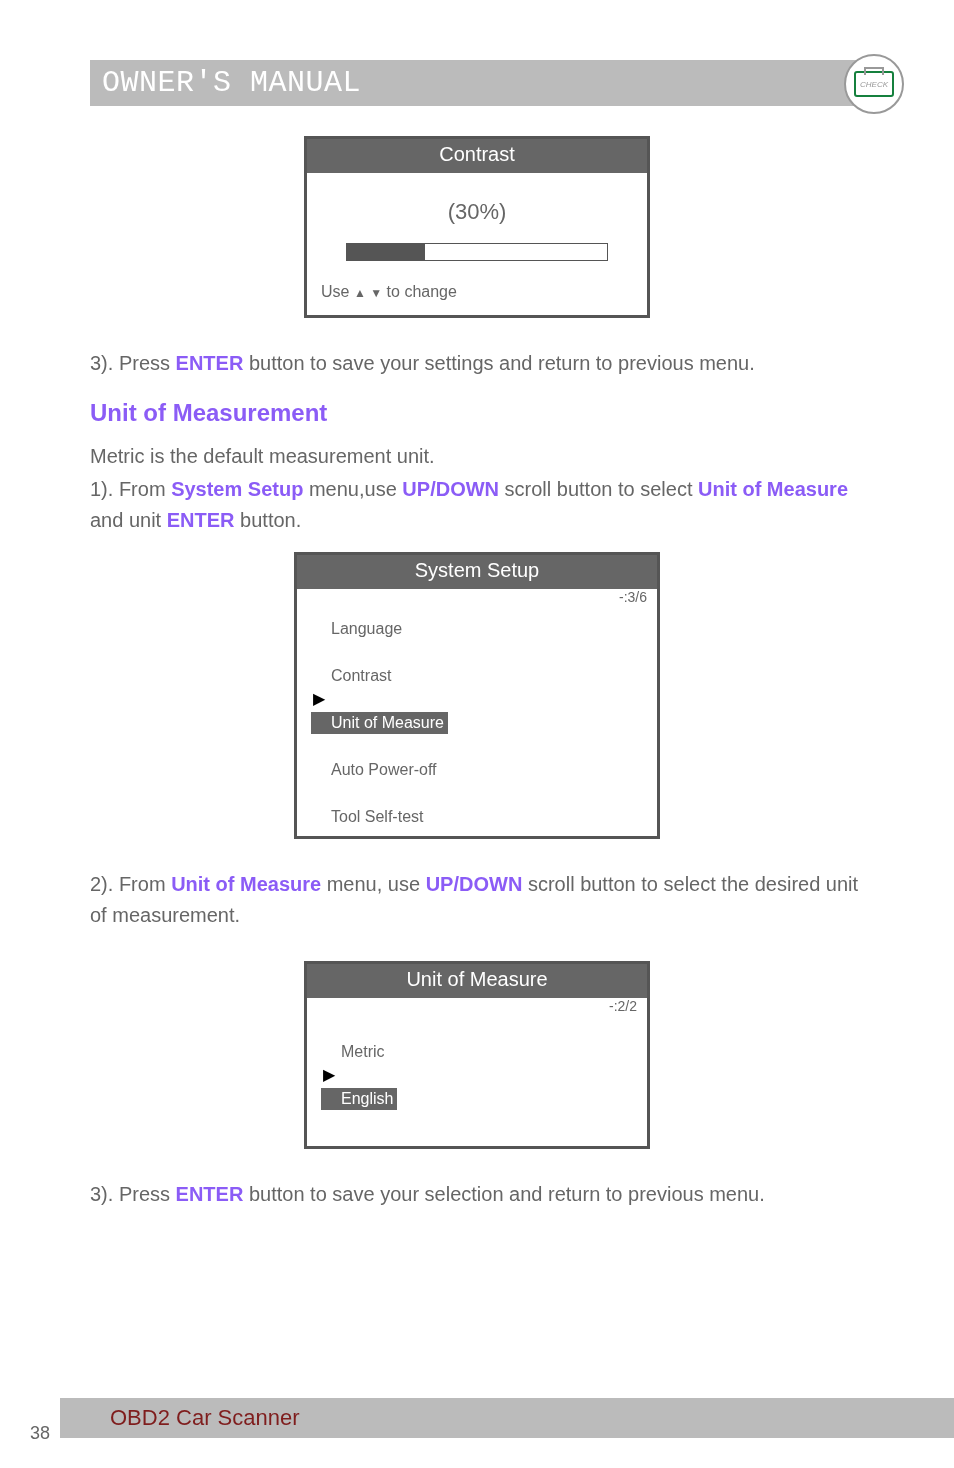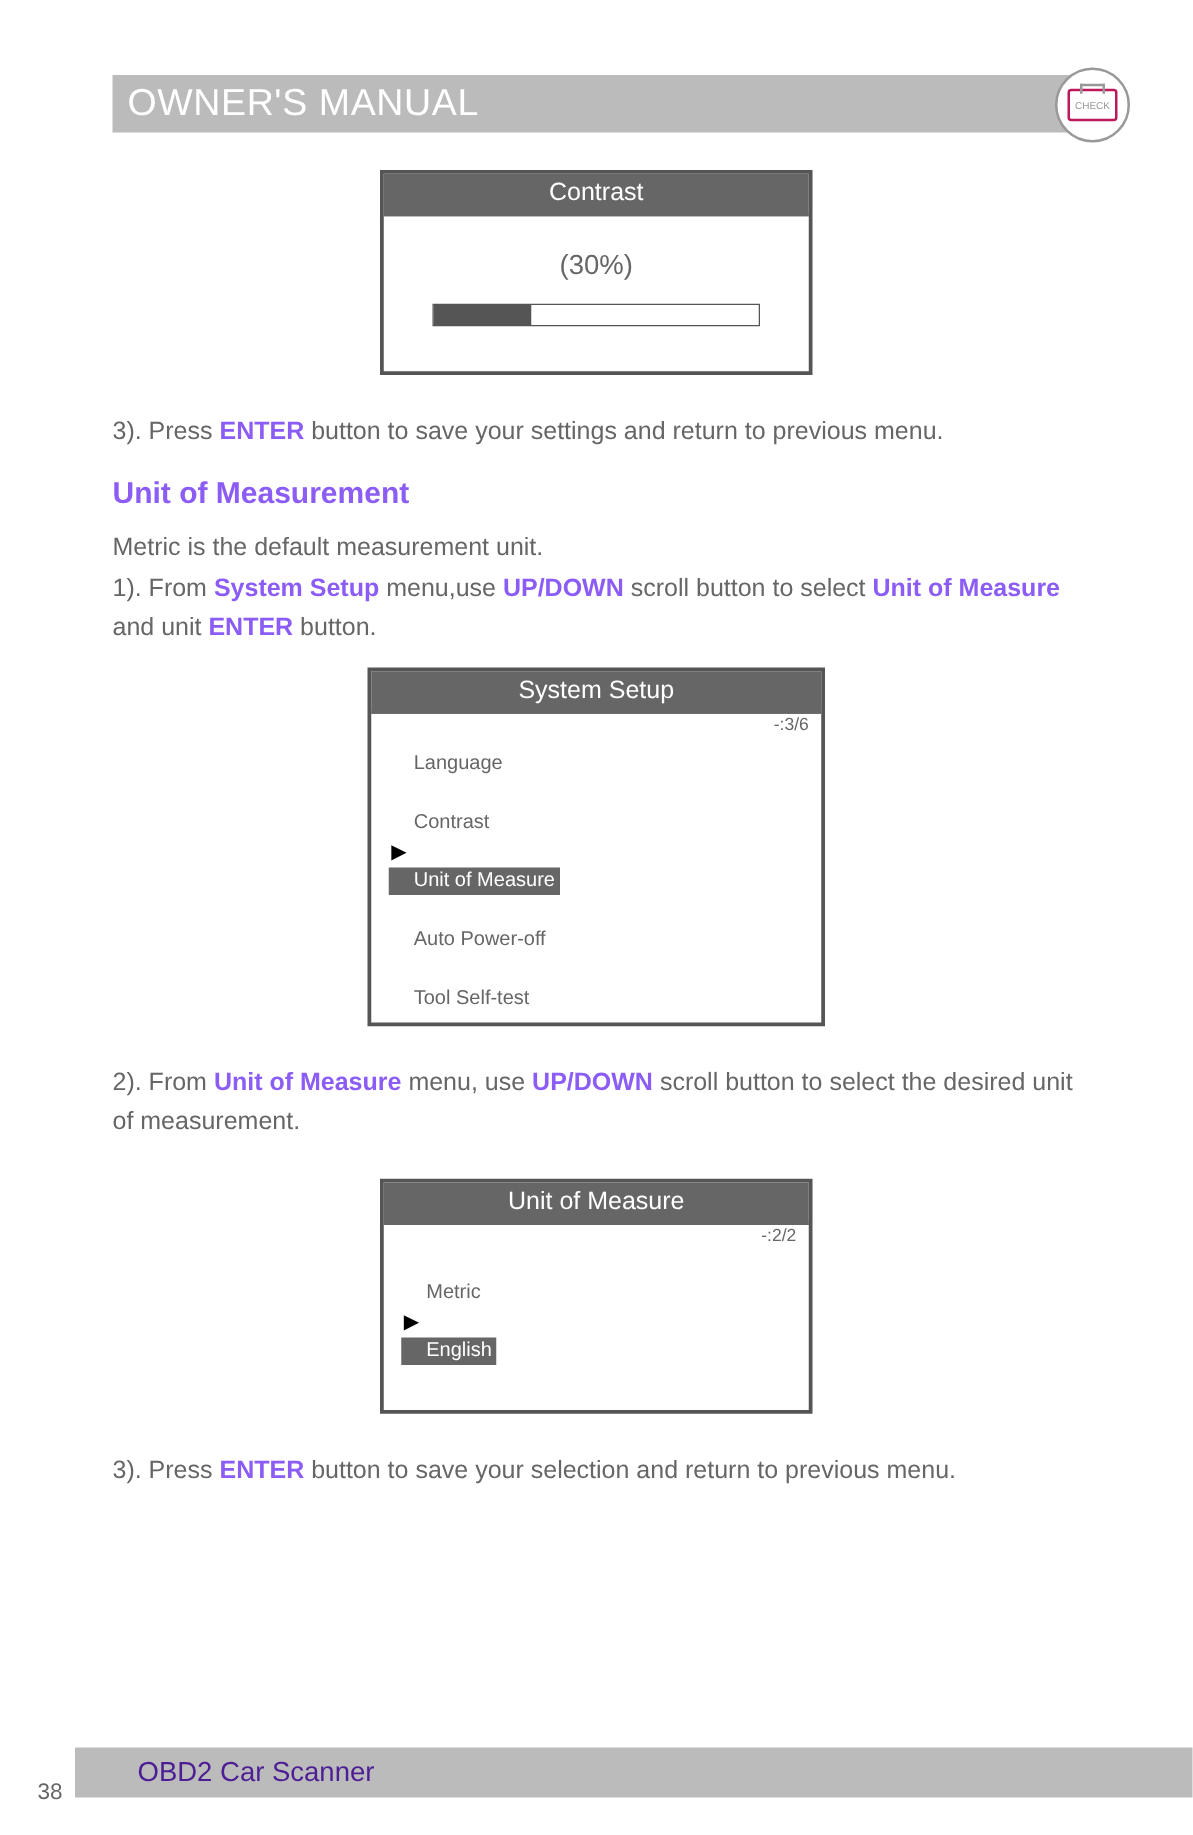--- a/index.html
+++ b/index.html
@@ -25,45 +25,47 @@
     display: flex;
     align-items: center;
     padding-left: 12px;
     margin-bottom: 10px;
     position: relative;
   }
   .header-title {
     font-size: 30px;
     color: #fff;
     letter-spacing: 0.5px;
+    font-family: Liberation Mono, monospace;
   }
   .check-badge {
     position: absolute;
     right: -40px;
     top: -6px;
     width: 56px;
     height: 56px;
     border: 2px solid #999;
     border-radius: 50%;
     display: flex;
     align-items: center;
     justify-content: center;
     background: #fff;
   }
   .check-inner {
     width: 36px;
     height: 22px;
-    border: 2px solid #be185d;
+    border: 2px solid #15803d;
     border-radius: 3px;
     display: flex;
     align-items: center;
     justify-content: center;
     font-size: 8px;
     color: #999;
     position: relative;
+    font-style: italic;
   }
   .check-inner::before {
     content: "";
     position: absolute;
     top: -6px;
     left: 8px;
     width: 16px;
     height: 6px;
     border-top: 2px solid #999;
     border-left: 2px solid #999;
@@ -157,21 +159,21 @@
     bottom: 30px;
     left: 60px;
     right: 0;
     background: #bbb;
     height: 40px;
     display: flex;
     align-items: center;
     padding-left: 50px;
   }
   .footer-title {
-    color: #4c1d95;
+    color: #7f1d1d;
     font-size: 22px;
     text-align: right;
   }
   .page-num {
     position: absolute;
     bottom: 24px;
     left: 30px;
     font-size: 18px;
     color: #666;
   }
@@ -190,20 +192,26 @@
     </div>
   </div>
 
   <div class="screen">
     <div class="screen-title">Contrast</div>
     <div class="screen-body">
       <div class="contrast-val">(30%)</div>
       <div class="progress">
         <div class="progress-fill"></div>
       </div>
+      <div class="hint">
+        <span>Use</span>
+        <span class="arrow-up"></span>
+        <span class="arrow-down"></span>
+        <span>to change</span>
+      </div>
     </div>
   </div>
 
   <p class="body-text">
     <span>3). Press </span><b>ENTER</b><span> button to save your settings and return to previous menu.</span>
   </p>
 
   <h2 class="section-h">Unit of Measurement</h2>
 
   <p class="body-text" style="margin-top:6px;margin-bottom:2px">Metric is the default measurement unit.</p>

